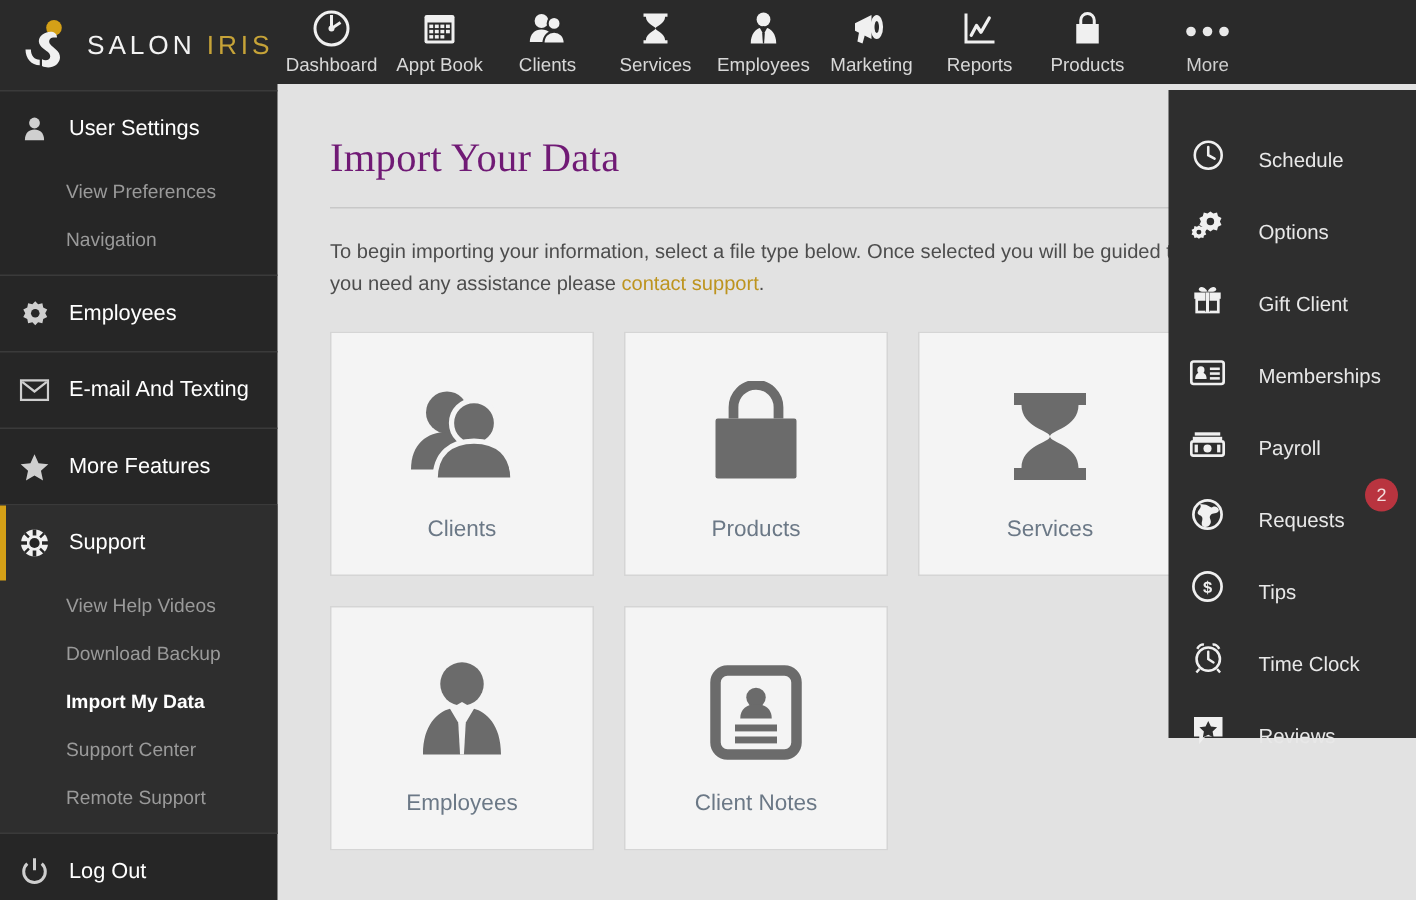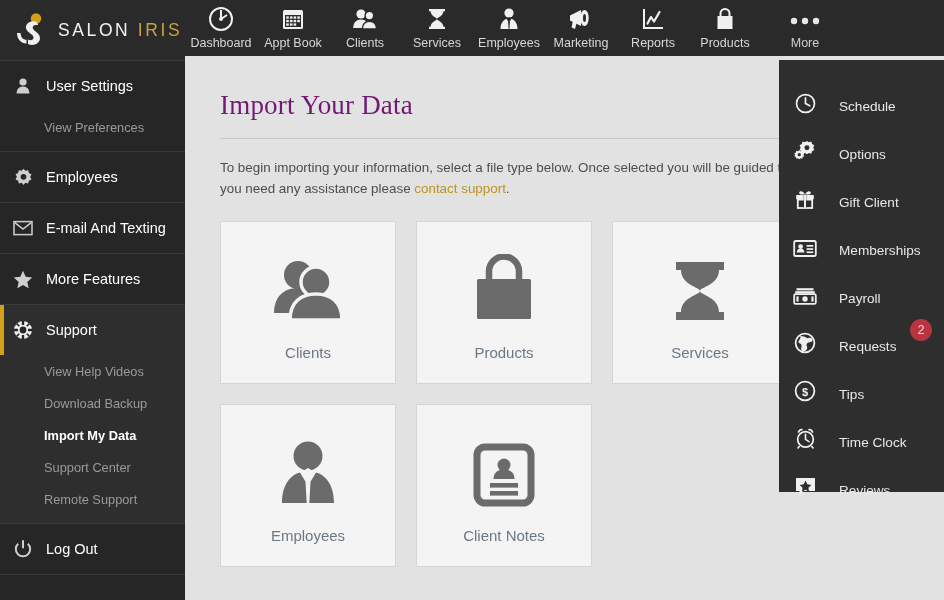--- a/index.html
+++ b/index.html
@@ -282,20 +282,23 @@
           <svg width="18" height="18" viewBox="0 0 18 18">
             <circle cx="9" cy="5" r="3.6" fill="#cfcfcf"></circle>
             <path d="M2.6 16.5 C2.6 11.6 5.4 9.4 9 9.4 C12.6 9.4 15.4 11.6 15.4 16.5 Z" fill="#cfcfcf"></path>
           </svg>
         </span>
         <span class="slbl">User Settings</span>
       </div>
       <div class="side-sub">
         <span>View Preferences</span>
       </div>
+      <div class="side-sub">
+        <span>Navigation</span>
+      </div>
       <div class="side-pad-bottom"></div>
     </div>
 
     <div class="side-group">
       <div class="side-top">
         <span class="side-ico">
           <svg width="19" height="19" viewBox="0 0 20 20">
             <path d="M10 0.8 L12 3 L15 2.3 L15.6 5.3 L18.4 6.6 L17 9.3 L18.4 12 L15.6 13.3 L15 16.3 L12 15.6 L10 17.8 L8 15.6 L5 16.3 L4.4 13.3 L1.6 12 L3 9.3 L1.6 6.6 L4.4 5.3 L5 2.3 L8 3 Z" fill="#cfcfcf"></path>
             <circle cx="10" cy="9.3" r="3" fill="#262626"></circle>
           </svg>

